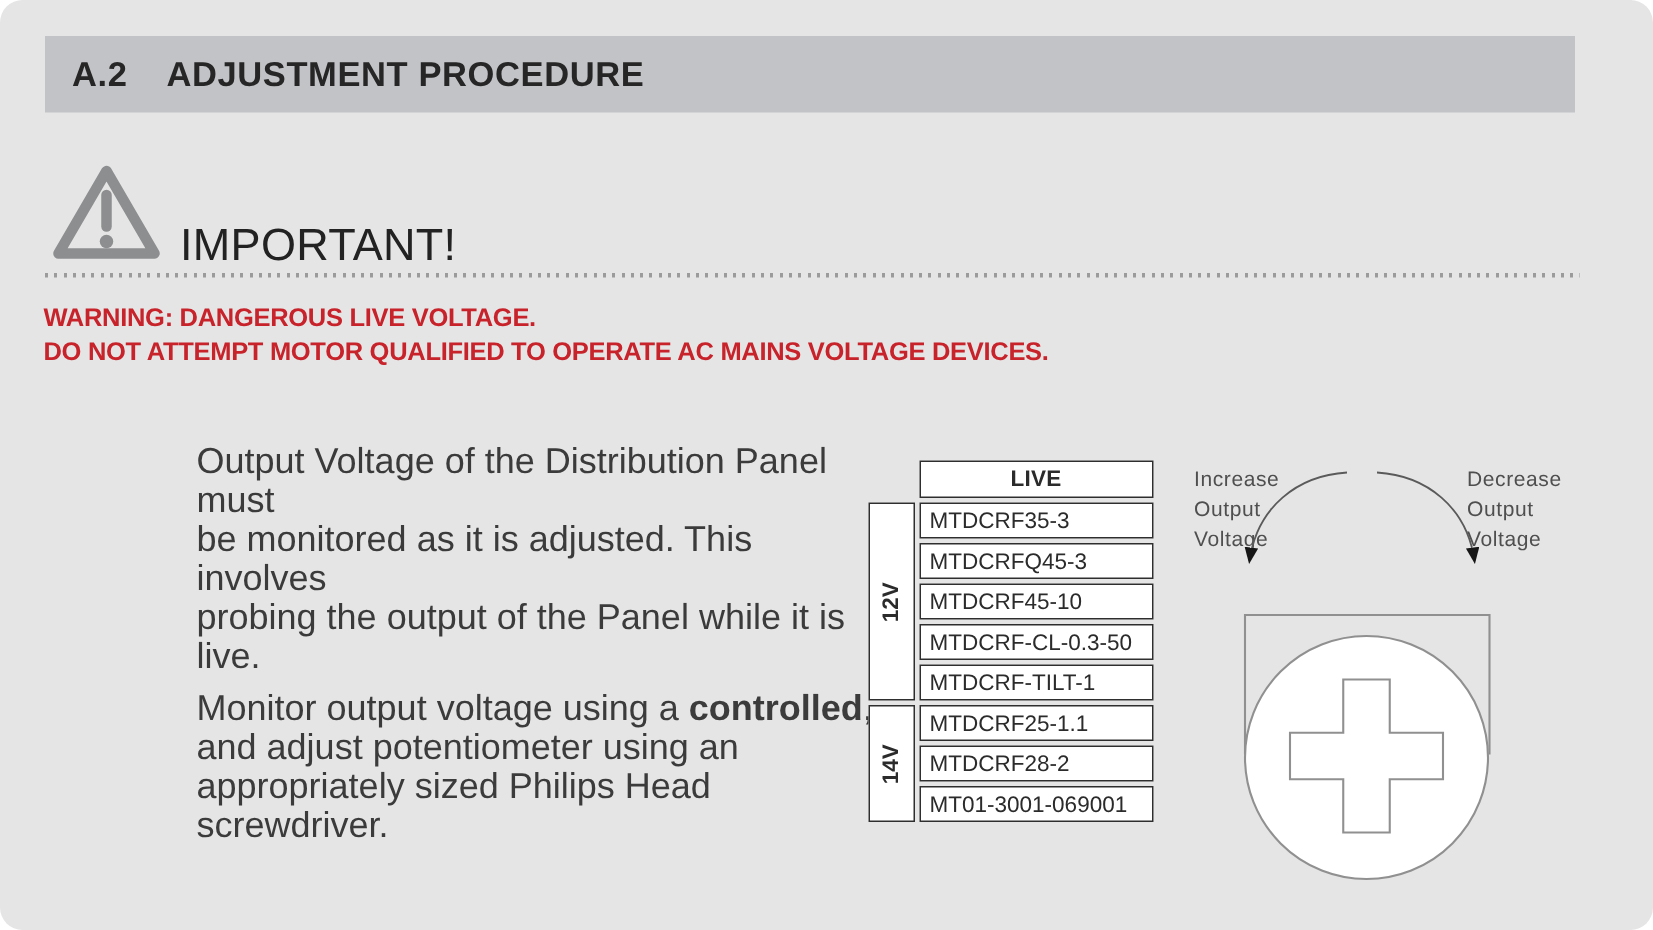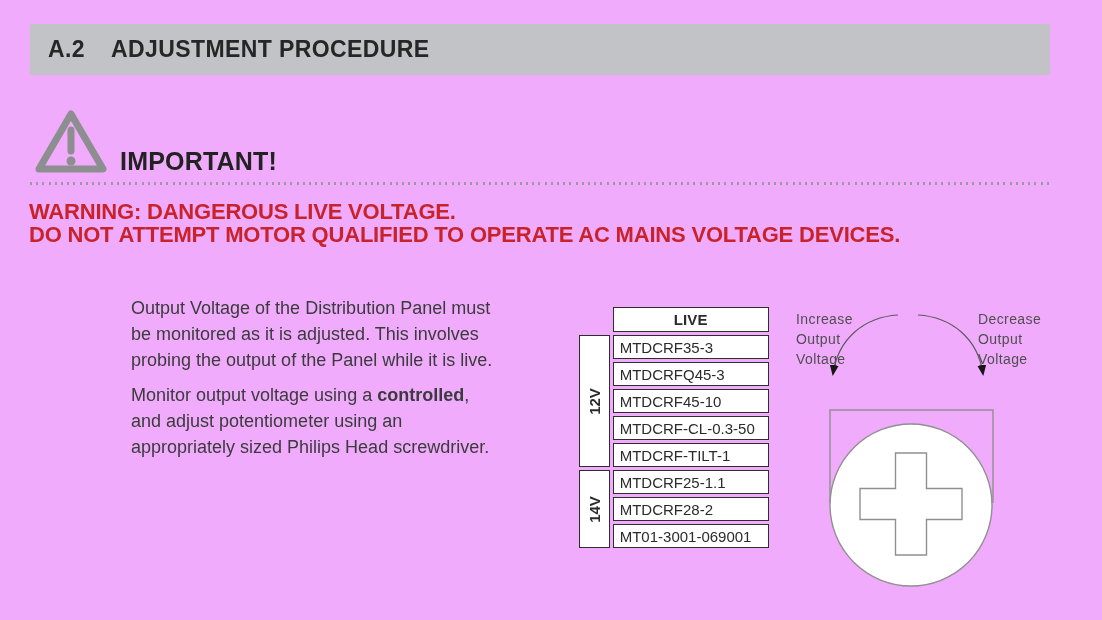--- a/index.html
+++ b/index.html
@@ -1,45 +1,46 @@
 <!DOCTYPE html>
 <html><head>
 <meta charset="utf-8">
 <style>
   html,body{margin:0;padding:0;background:#ffffff;}
   .page{
-    position:relative;width:1102px;height:620px;background:#f0abfc;overflow:hidden;
+    position:relative;width:1102px;height:620px;background:#e5e5e5;overflow:hidden;
     font-family:"Liberation Sans", sans-serif;
+    border-radius:15px;
   }
   
   .header-bar{
     position:absolute;left:30px;top:24px;width:1020px;height:51px;
     background:#c2c3c6;display:flex;align-items:center;
     color:#262626;font-weight:bold;font-size:23px;letter-spacing:0.4px;
   }
   .sec-num{margin-left:18px;}
   .sec-title{margin-left:26px;}
   
   .tri-icon{position:absolute;left:32px;top:107px;}
   .important-heading{
     position:absolute;left:120px;top:147px;
-    font-size:25px;font-weight:bold;color:#222222;letter-spacing:0.2px;
+    font-size:30px;font-weight:normal;color:#222222;letter-spacing:0.2px;
   }
   .dotted-rule{
     position:absolute;left:30px;top:182px;width:1023px;height:3px;
     background:repeating-linear-gradient(to right,#9b9b9b 0 2px,transparent 2px 6.2px);
   }
   .warning{
     position:absolute;left:29px;top:200px;
-    color:#c8232b;font-weight:bold;font-size:22px;line-height:23px;letter-spacing:-0.2px;
+    color:#c8232b;font-weight:bold;font-size:17px;line-height:23px;letter-spacing:-0.2px;
   }
   
   .body-copy{
     position:absolute;left:131px;top:295px;width:460px;
-    color:#3b3b3b;font-size:18px;line-height:26px;
+    color:#3b3b3b;font-size:24px;line-height:26px;
   }
   .body-copy p{margin:0 0 9px 0;white-space:pre-line;}
   
   .motor-table{
     position:absolute;left:576px;top:304px;
     border-collapse:separate;border-spacing:3px;
     font-size:15px;color:#2b2b2b;
   }
   .motor-table td{border:1.5px solid #2e2e2e;background:#ffffff;}
   .motor-table td.nob{border:none;background:transparent;width:26px;}

